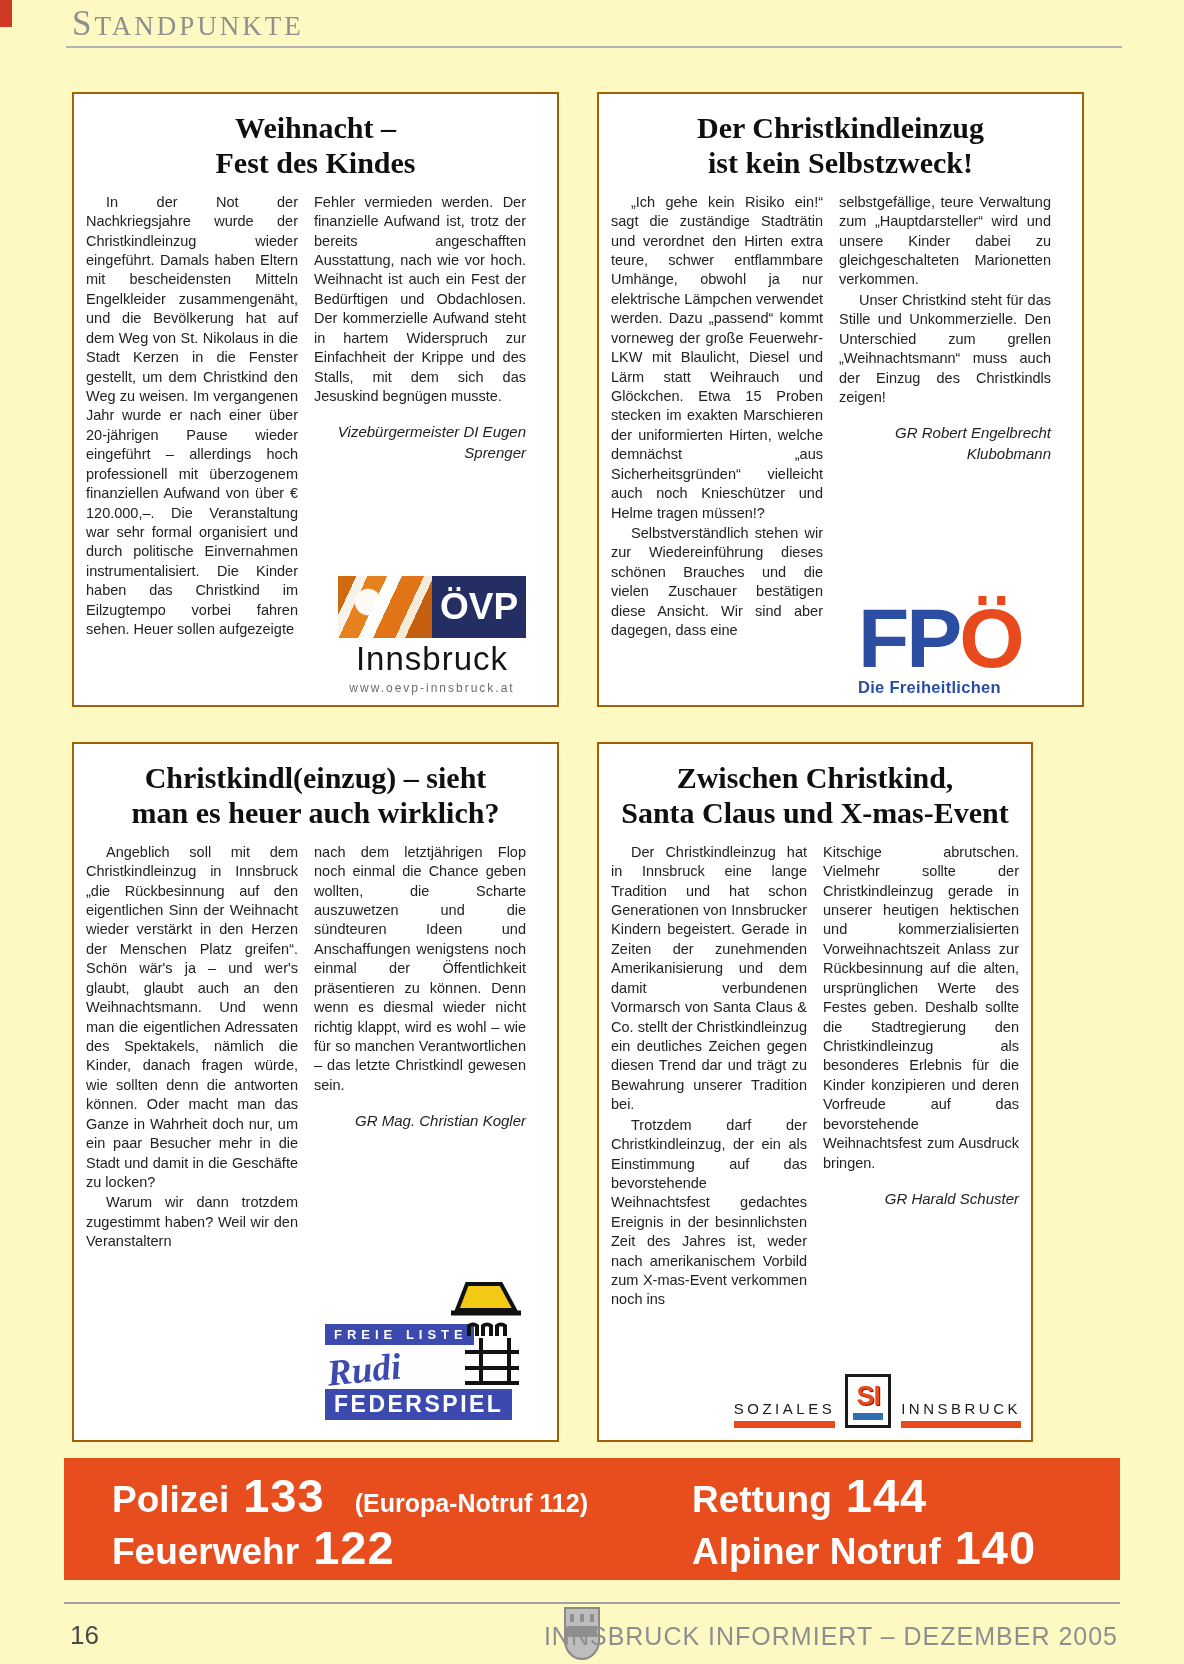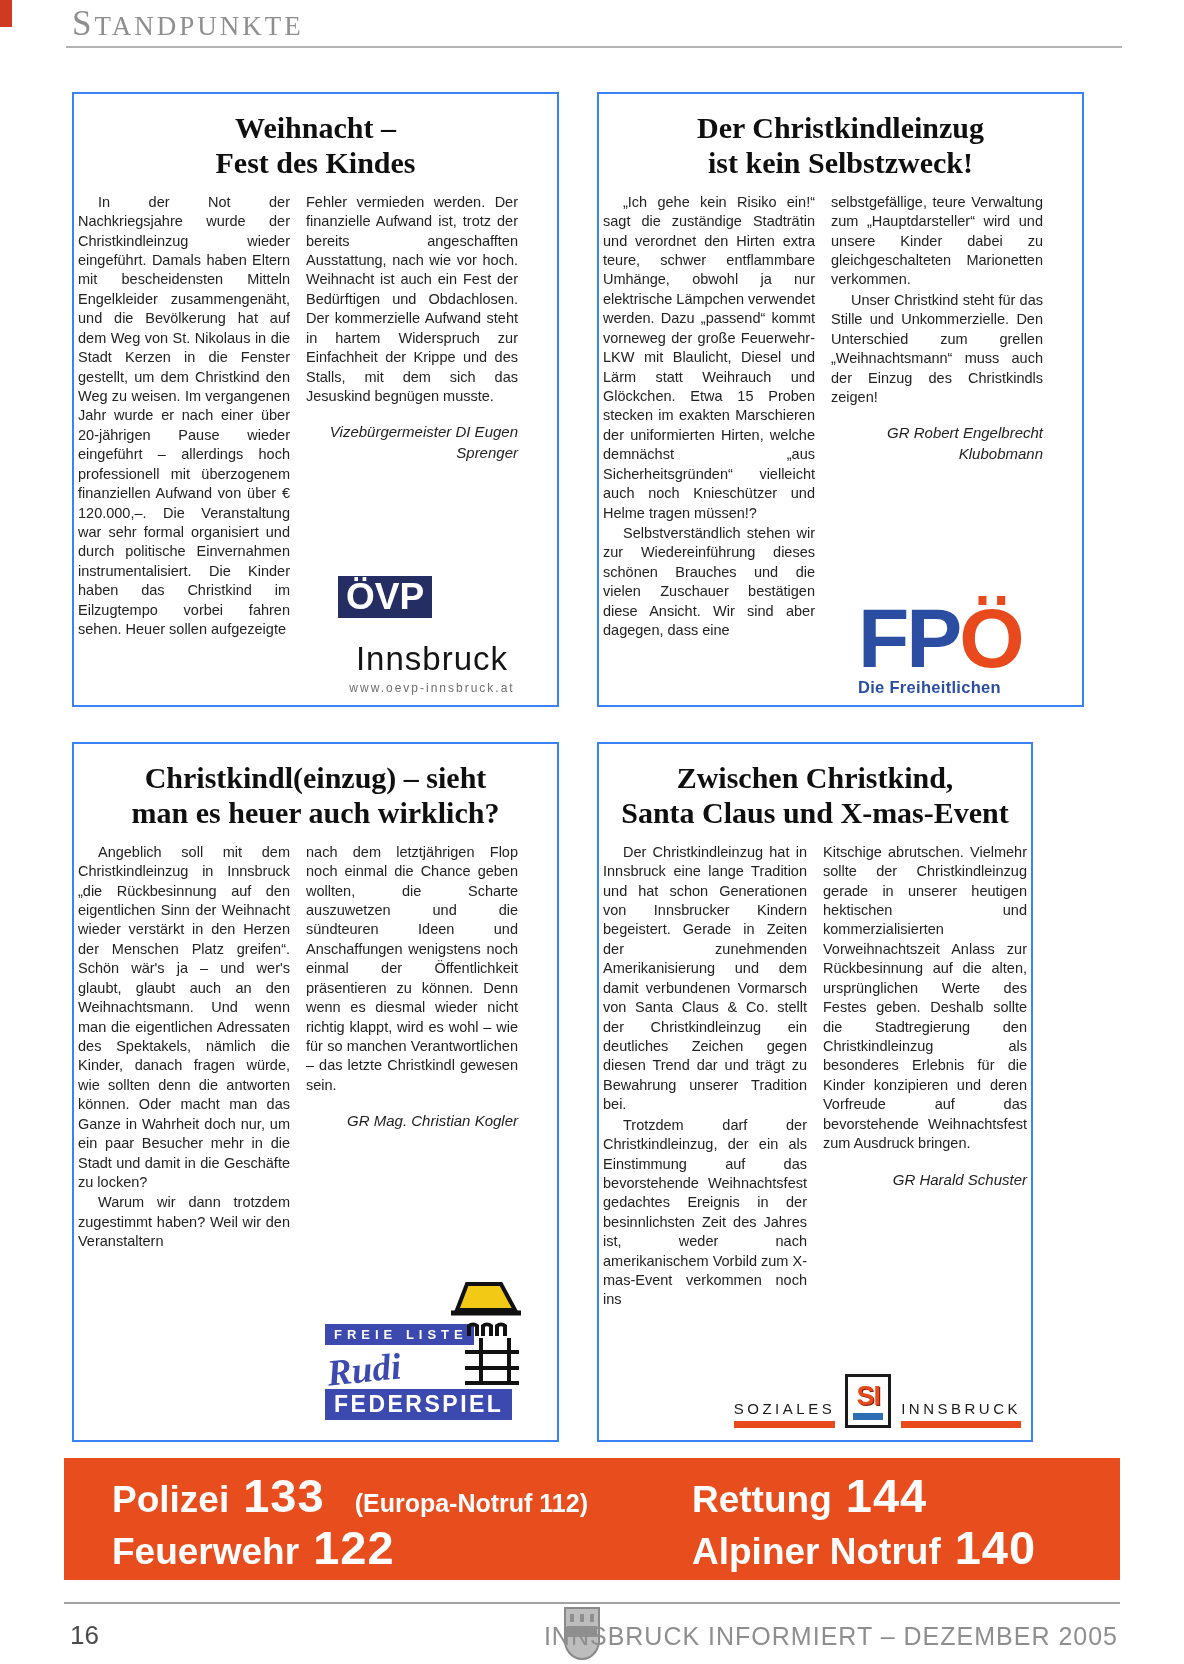--- a/index.html
+++ b/index.html
@@ -1,46 +1,46 @@
 <!DOCTYPE html>
 <html lang="de"><head>
 <meta charset="utf-8">
 <style>
   html,body{margin:0;padding:0;background:#e9e9e9;}
-  .page{position:relative;width:1184px;height:1664px;background:#ffffff;overflow:hidden;
+  .page{position:relative;width:1184px;height:1664px;background:#fef9c3;overflow:hidden;
         font-family:"Liberation Sans",sans-serif;color:#1c1c1c;margin:0 auto;}
   .corner-mark{position:absolute;left:0;top:0;width:12px;height:27px;background:#cf3a23;}
 
   
   .section-title{position:absolute;left:72px;top:4px;margin:0;font-family:"Liberation Serif",serif;
         font-weight:400;font-size:27px;letter-spacing:3px;color:#8f8f8f;}
   .section-title::first-letter{font-size:35px;}
   .header-rule{position:absolute;left:66px;top:46px;width:1056px;height:2px;background:#b3b3b3;}
 
   
-  .article-box{position:absolute;box-sizing:border-box;border:2px solid #3b82f6;background:#fff;
-        padding:12px 4px;overflow:hidden;}
+  .article-box{position:absolute;box-sizing:border-box;border:2px solid #a16207;background:#fff;
+        padding:12px 12px;overflow:hidden;}
   #box1{left:72px;top:92px;width:487px;height:615px;}
   #box2{left:597px;top:92px;width:487px;height:615px;}
   #box3{left:72px;top:742px;width:487px;height:700px;}
   #box4{left:597px;top:742px;width:436px;height:700px;}
   .article-title{margin:4px 0 12px;text-align:center;font-family:"Liberation Serif",serif;
         font-size:30px;line-height:1.18;font-weight:700;color:#0f0f0f;}
   .tl{display:block;}
   .cols{display:flex;gap:16px;}
   .col{width:212px;font-size:14.5px;line-height:1.34;text-align:justify;color:#222;
         -webkit-hyphens:auto;hyphens:auto;}
   .col p{margin:0;text-indent:20px;}
   .col p.cont{text-indent:0;}
   .col p + p{margin-top:1px;}
   .byline{margin-top:16px;text-align:right;font-style:italic;font-size:15px;line-height:1.35;color:#222;}
 
   
   .oevp-logo{position:absolute;right:25px;bottom:10px;width:200px;text-align:center;}
-  .oevp-blocks{display:flex;height:62px;width:188px;margin:0 auto;flex-direction:column;}
+  .oevp-blocks{display:flex;height:62px;width:188px;margin:0 auto;}
   .oevp-photo{width:94px;background:
         radial-gradient(circle at 32% 42%, rgba(255,255,255,.95) 0 17%, rgba(255,255,255,0) 19%),
         linear-gradient(115deg,#cf6a10 0 15%,#f8f3ea 15% 24%,#e6821d 24% 40%,#ffffff 40% 52%,#e07416 52% 70%,#f6ead9 70% 78%,#c35f0e 78% 100%);}
   .oevp-navy{width:94px;background:#252e63;color:#fff;display:flex;align-items:center;justify-content:center;
         font-weight:700;font-size:37px;}
   .oevp-city{font-size:33px;color:#141414;margin-top:2px;letter-spacing:1px;}
   .oevp-url{font-size:12px;color:#6d6d6d;letter-spacing:2px;margin-top:3px;}
 
   
   .fpoe-logo{position:absolute;right:14px;bottom:8px;width:210px;}

